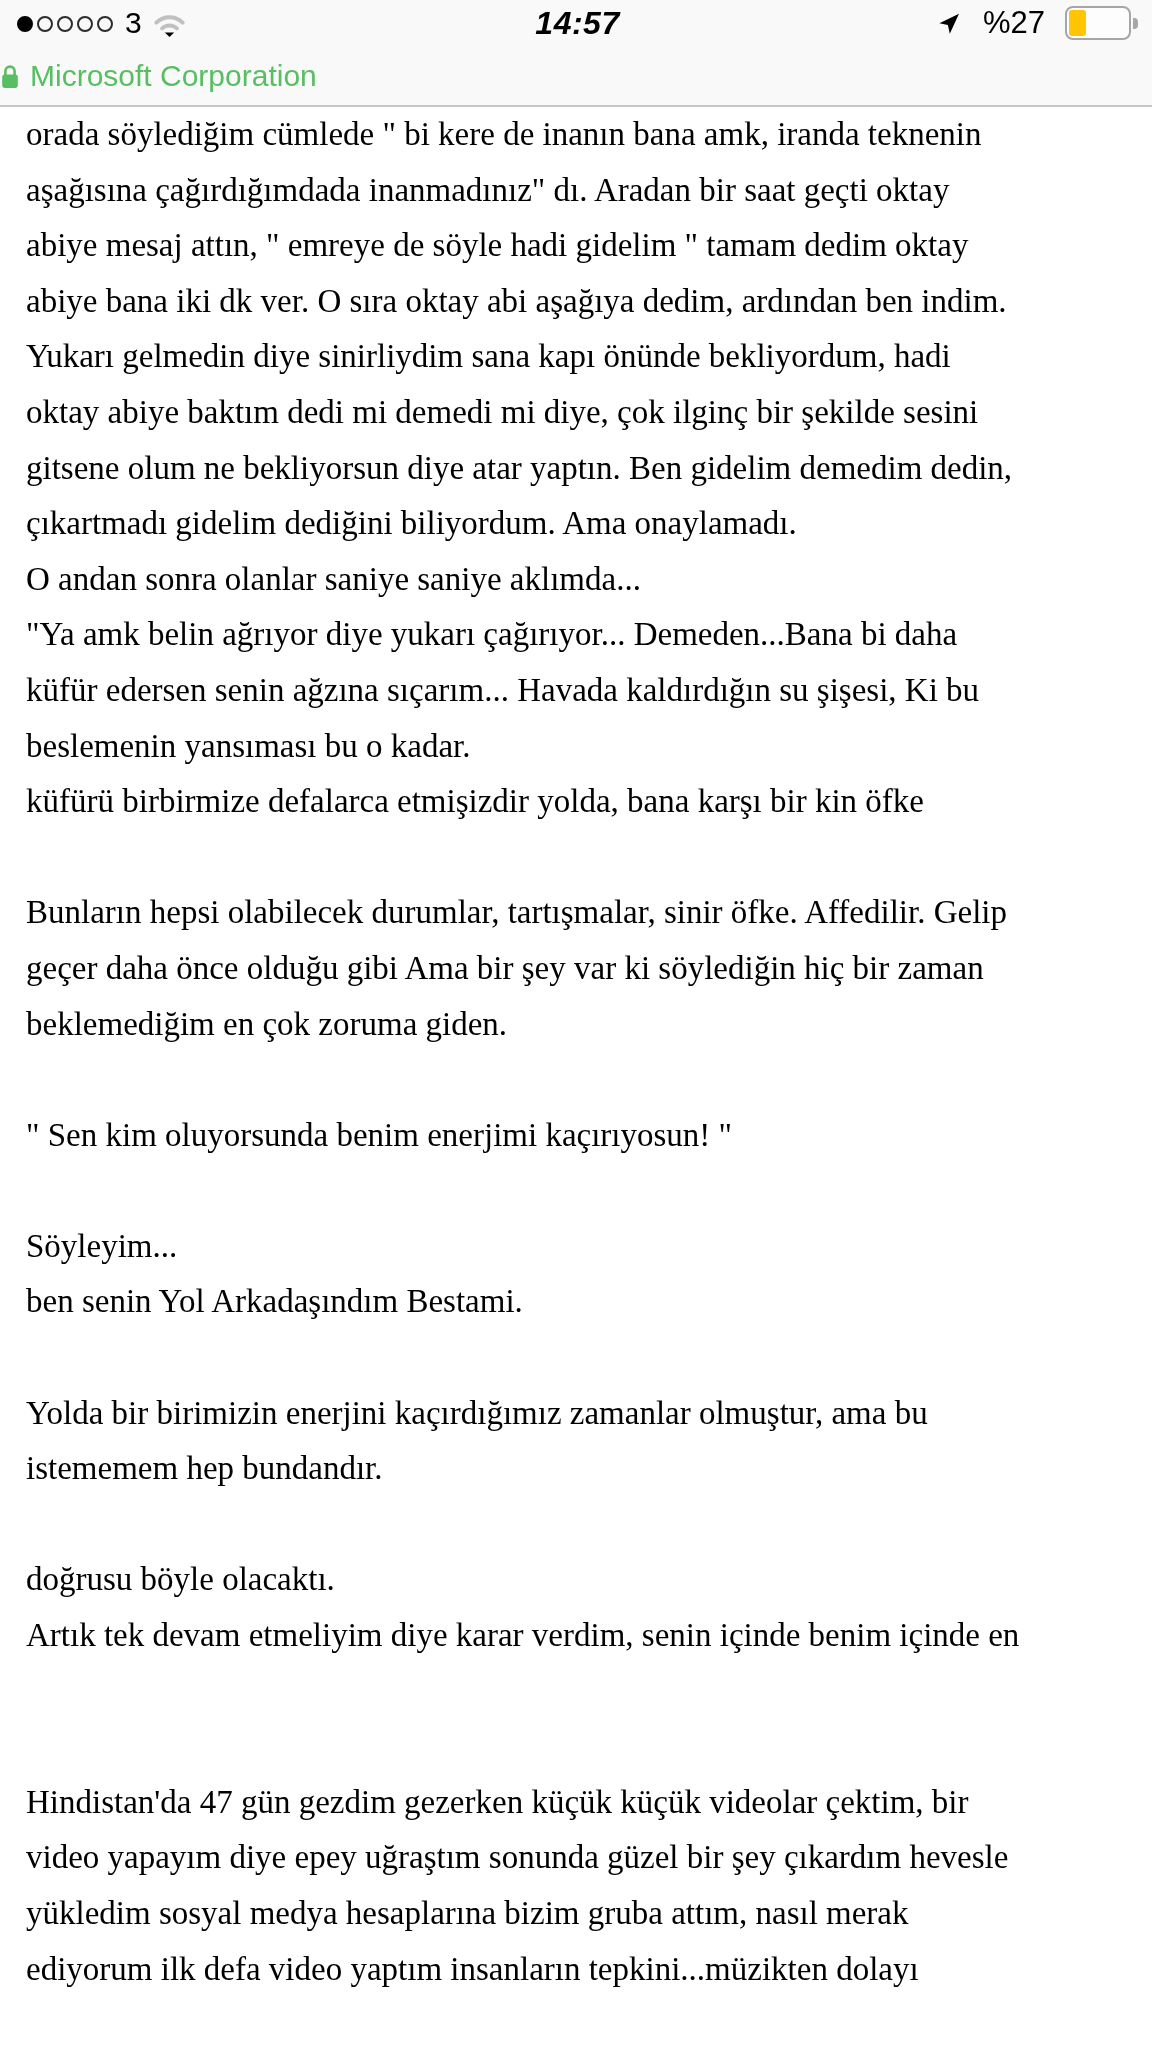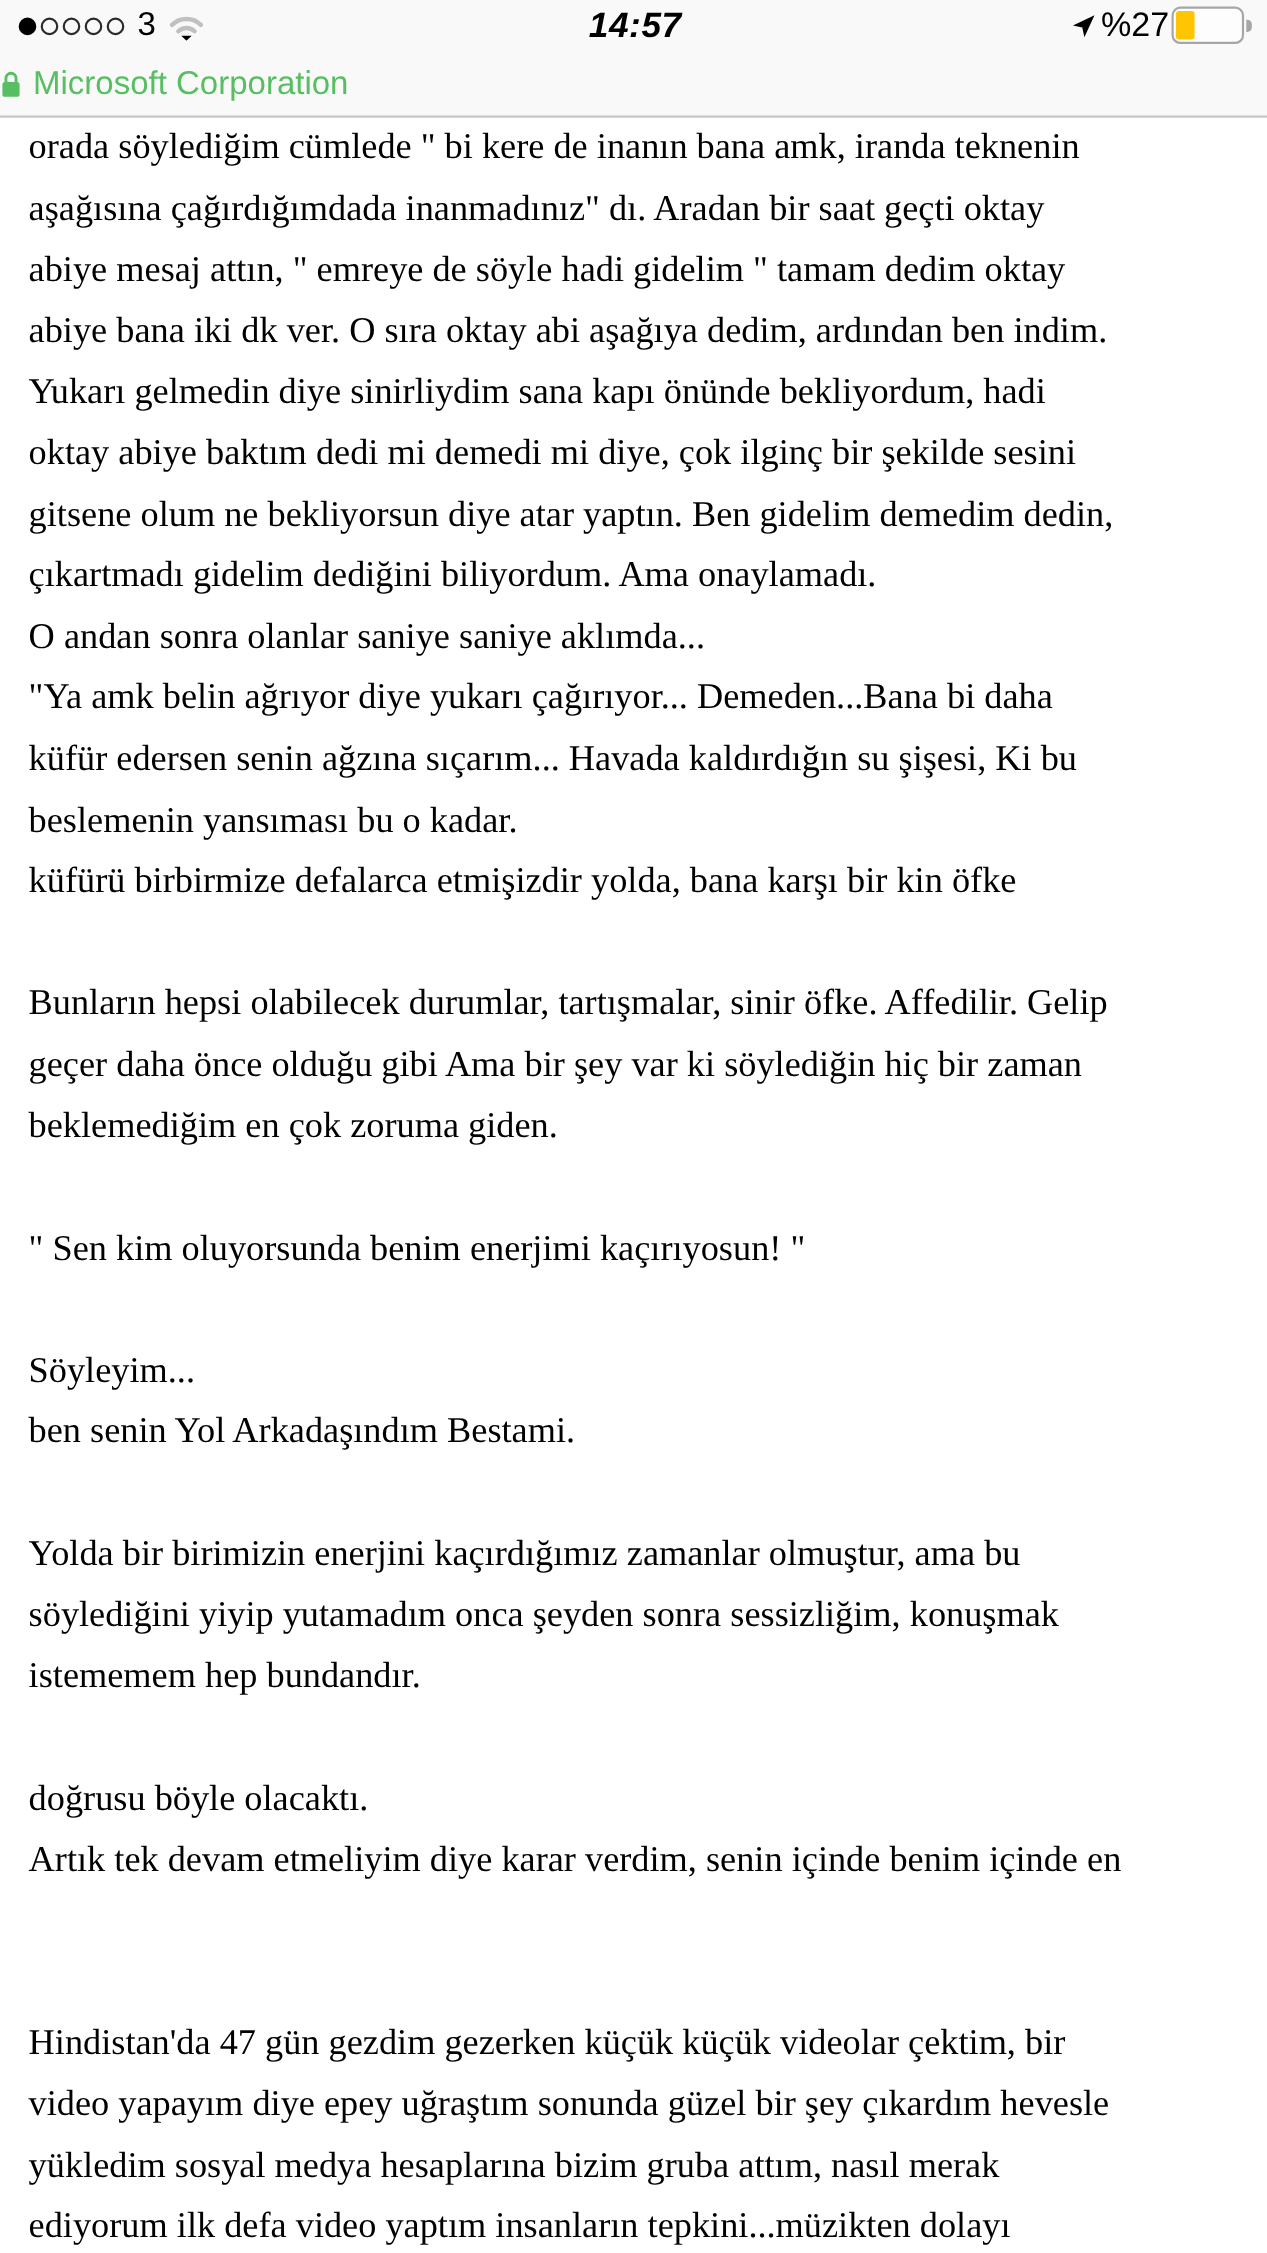--- a/index.html
+++ b/index.html
@@ -25,21 +25,21 @@
     align-items:center;
     padding:0 14px 0 17px;
   }
   .sb-left{display:flex;align-items:center;gap:8px;}
   .dots{display:flex;align-items:center;gap:4px;margin-top:2px;}
   .dot{width:16px;height:16px;border-radius:50%;border:2px solid #2b2b2b;box-sizing:border-box;background:transparent;display:inline-block;}
   .dot.filled{background:#000;border-color:#000;}
   .carrier{font-size:30px;line-height:1;margin-left:4px;}
   .wifi{display:inline-flex;margin-left:4px;margin-top:3px;}
   .sb-center{font-size:32px;font-weight:600;letter-spacing:.5px;font-style:italic;}
-  .sb-right{display:flex;align-items:center;justify-content:flex-end;gap:2px;}
+  .sb-right{display:flex;align-items:center;justify-content:flex-end;gap:20px;}
   .loc{display:inline-flex;margin-right:2px;margin-top:2px;}
   .batt-pct{font-size:31px;font-weight:500;letter-spacing:0;}
   .batt{display:inline-flex;align-items:center;}
   .batt-body{
     width:58px;height:26px;
     border:2px solid #a6a6a6;border-radius:8px;
     background:#fdfdfd;
     padding:2px;box-sizing:content-box;
     display:inline-flex;
   }
@@ -140,21 +140,20 @@
         <div class="tline">Bunların hepsi olabilecek durumlar, tartışmalar, sinir öfke. Affedilir. Gelip</div>
         <div class="tline">geçer daha önce olduğu gibi Ama bir şey var ki söylediğin hiç bir zaman</div>
         <div class="tline">beklemediğim en çok zoruma giden.</div>
         <div class="tline">&nbsp;</div>
         <div class="tline">" Sen kim oluyorsunda benim enerjimi kaçırıyosun! "</div>
         <div class="tline">&nbsp;</div>
         <div class="tline">Söyleyim...</div>
         <div class="tline">ben senin Yol Arkadaşındım Bestami.</div>
         <div class="tline">&nbsp;</div>
         <div class="tline">Yolda bir birimizin enerjini kaçırdığımız zamanlar olmuştur, ama bu</div>
-        <div class="tline">söylediğini yiyip yutamadım onca şeyden sonra sessizliğim, konuşmak</div>
         <div class="tline">istememem hep bundandır.</div>
         <div class="tline">&nbsp;</div>
         <div class="tline">doğrusu böyle olacaktı.</div>
         <div class="tline">Artık tek devam etmeliyim diye karar verdim, senin içinde benim içinde en</div>
         <div class="tline">&nbsp;</div>
         <div class="tline">&nbsp;</div>
         <div class="tline">Hindistan'da 47 gün gezdim gezerken küçük küçük videolar çektim, bir</div>
         <div class="tline">video yapayım diye epey uğraştım sonunda güzel bir şey çıkardım hevesle</div>
         <div class="tline">yükledim sosyal medya hesaplarına bizim gruba attım, nasıl merak</div>
         <div class="tline">ediyorum ilk defa video yaptım insanların tepkini...müzikten dolayı</div>

